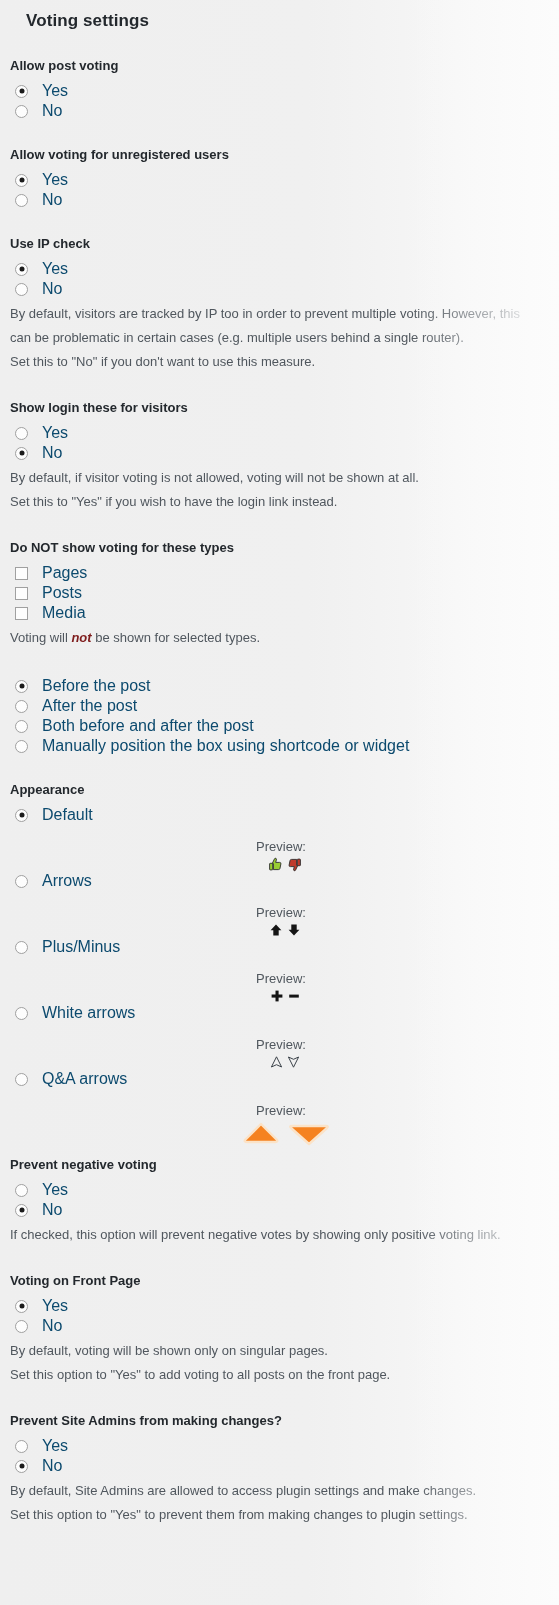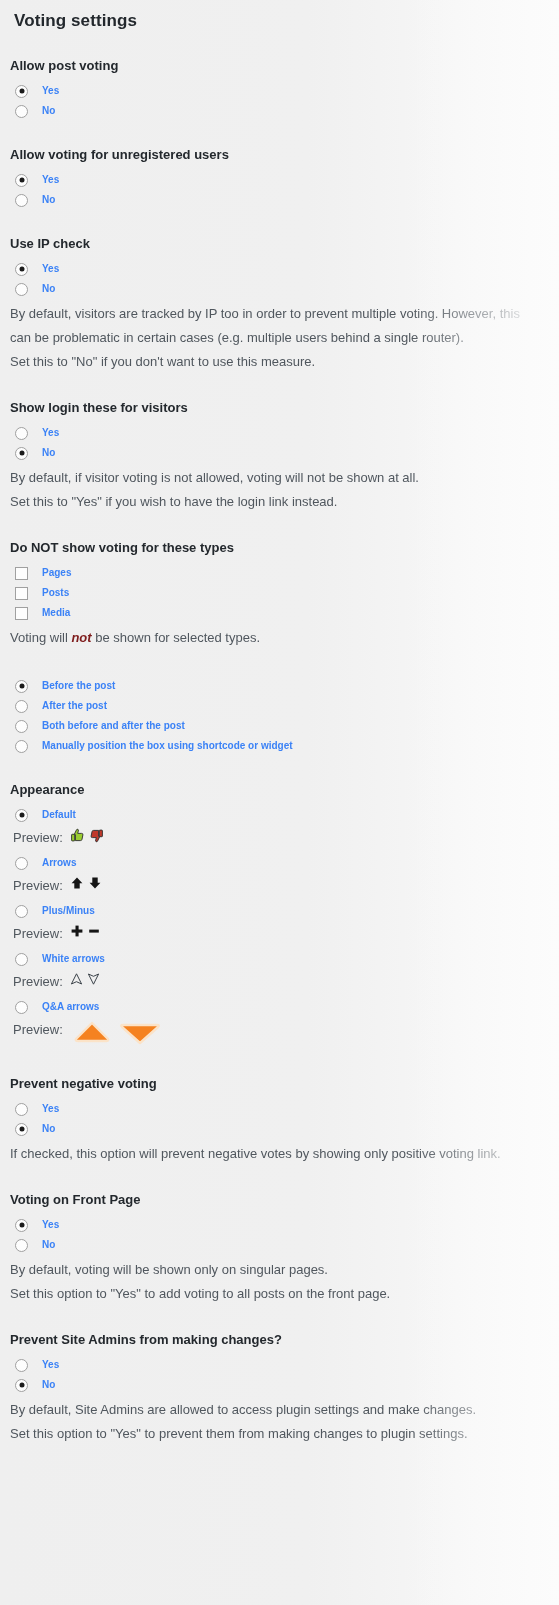--- a/index.html
+++ b/index.html
@@ -29,21 +29,21 @@
     height: 1605px;
     pointer-events: none;
     background: linear-gradient(to right, rgba(248,248,248,0) 0%, rgba(250,250,250,0.45) 45%, rgba(251,251,251,0.8) 75%, rgba(252,252,252,0.92) 100%);
     z-index: 5;
   }
 
   h1.page-title {
     font-size: 17px;
     font-weight: bold;
     color: #23282d;
-    margin: 0 0 0 4px;
+    margin: 0 0 0 16px;
     padding: 2px 0 0 0;
     line-height: 22px;
     letter-spacing: 0.1px;
   }
 
   .group {
     margin-top: 26px;
   }
 
   .group-title {
@@ -90,47 +90,47 @@
     height: 13px;
     border: 1px solid #a0a0a0;
     background: #fdfdfd;
     box-sizing: border-box;
     flex: 0 0 auto;
     margin-right: 14px;
     position: relative;
   }
 
   .option-label {
-    font-size: 10px;
-    color: #3b82f6;
+    font-size: 16px;
+    color: #0c4a6e;
     line-height: 18px;
-    font-weight: bold;
   }
 
   .desc {
     font-size: 13px;
     color: #50575e;
     line-height: 24px;
     margin: 0;
     padding-right: 20px;
     max-width: 530px;
   }
   .desc.first { margin-top: 3px; }
   .desc em {
     font-style: italic;
     font-weight: bold;
     color: #7f1d1d;
   }
 
   
   .preview-row {
     display: flex;
-    align-items: flex-start;
+    align-items: center;
     height: 22px;
-    margin: 3px;
+    margin: 12px;
+    flex-direction: column;
   }
   .preview-label {
     font-size: 13px;
     color: #50575e;
     margin-right: 7px;
     line-height: 20px;
   }
   .preview-icons {
     display: flex;
     align-items: center;

